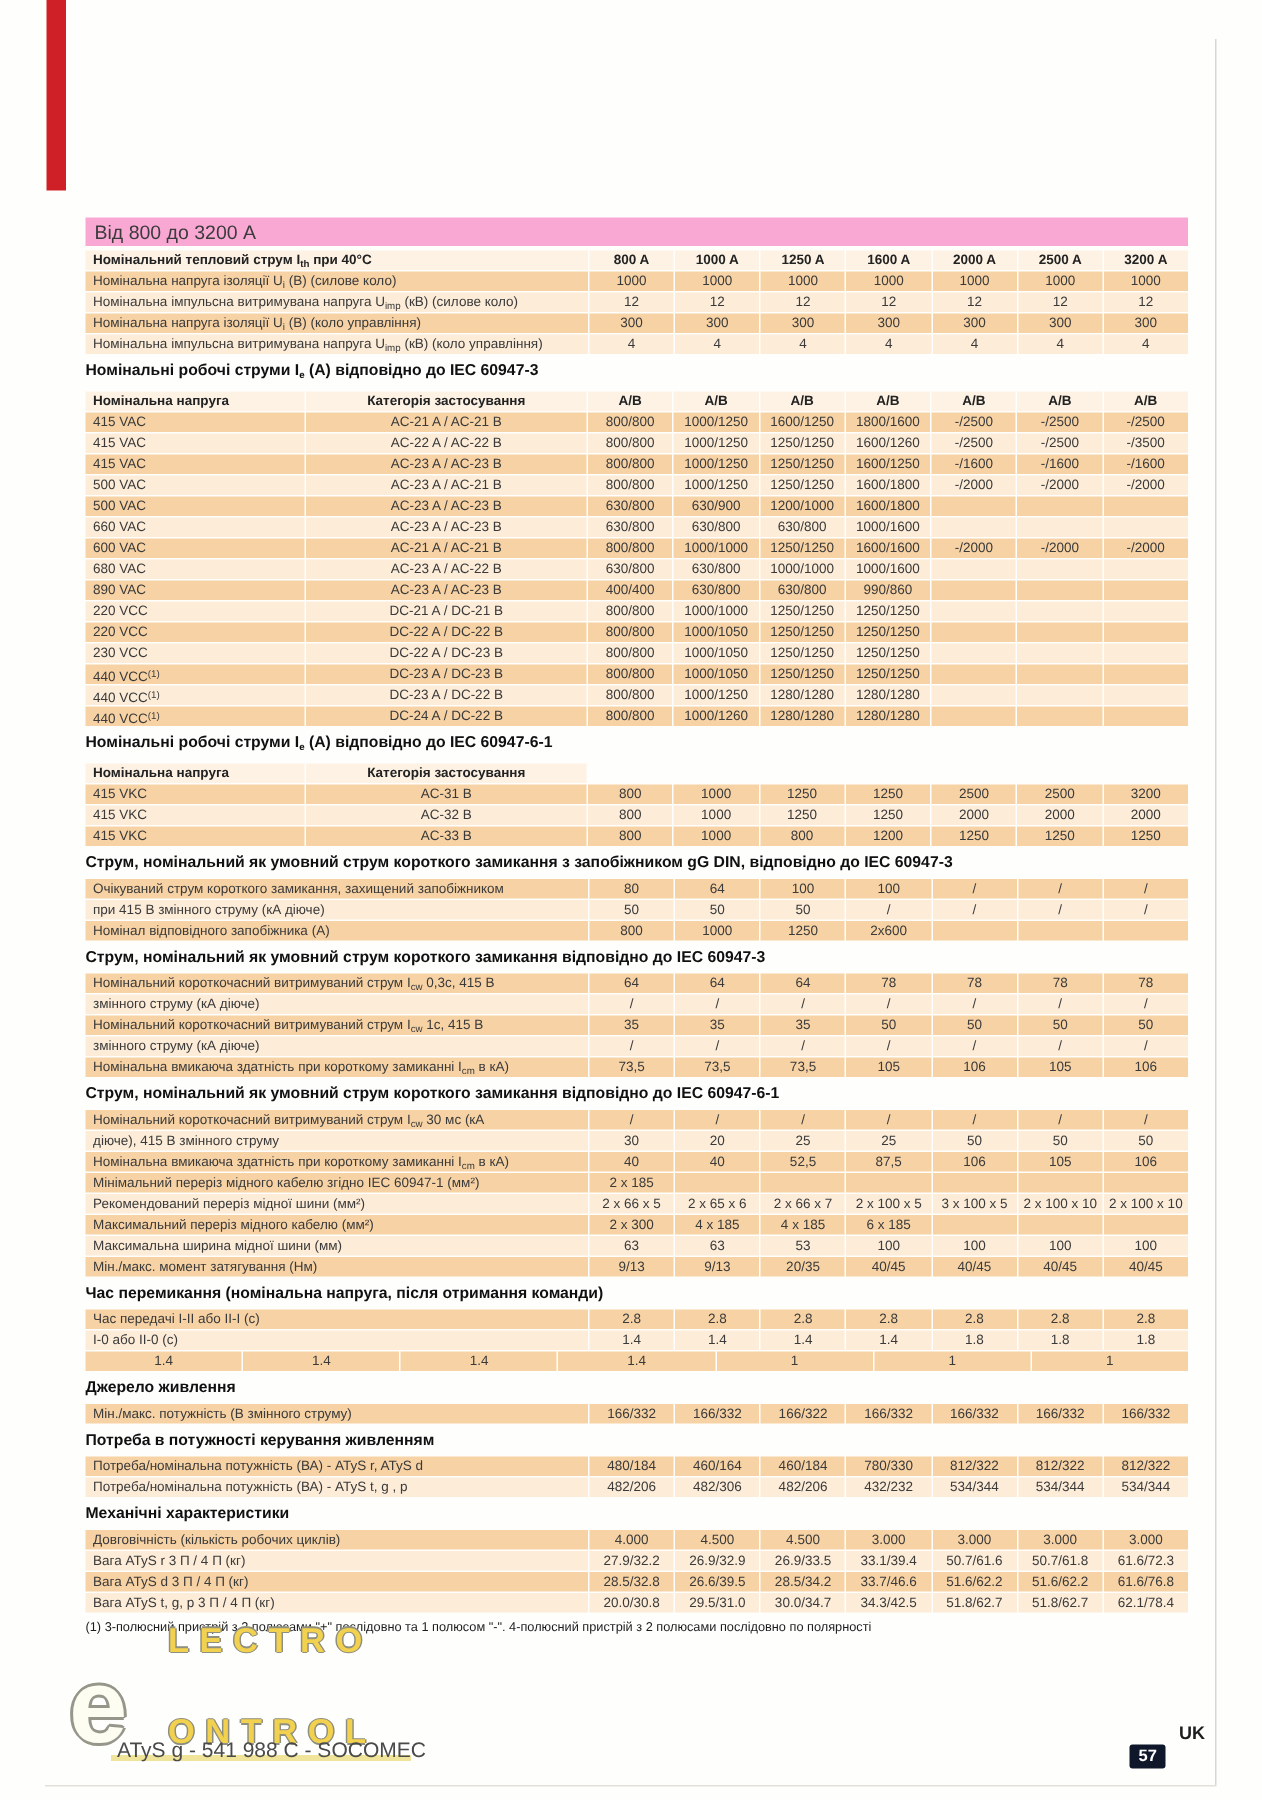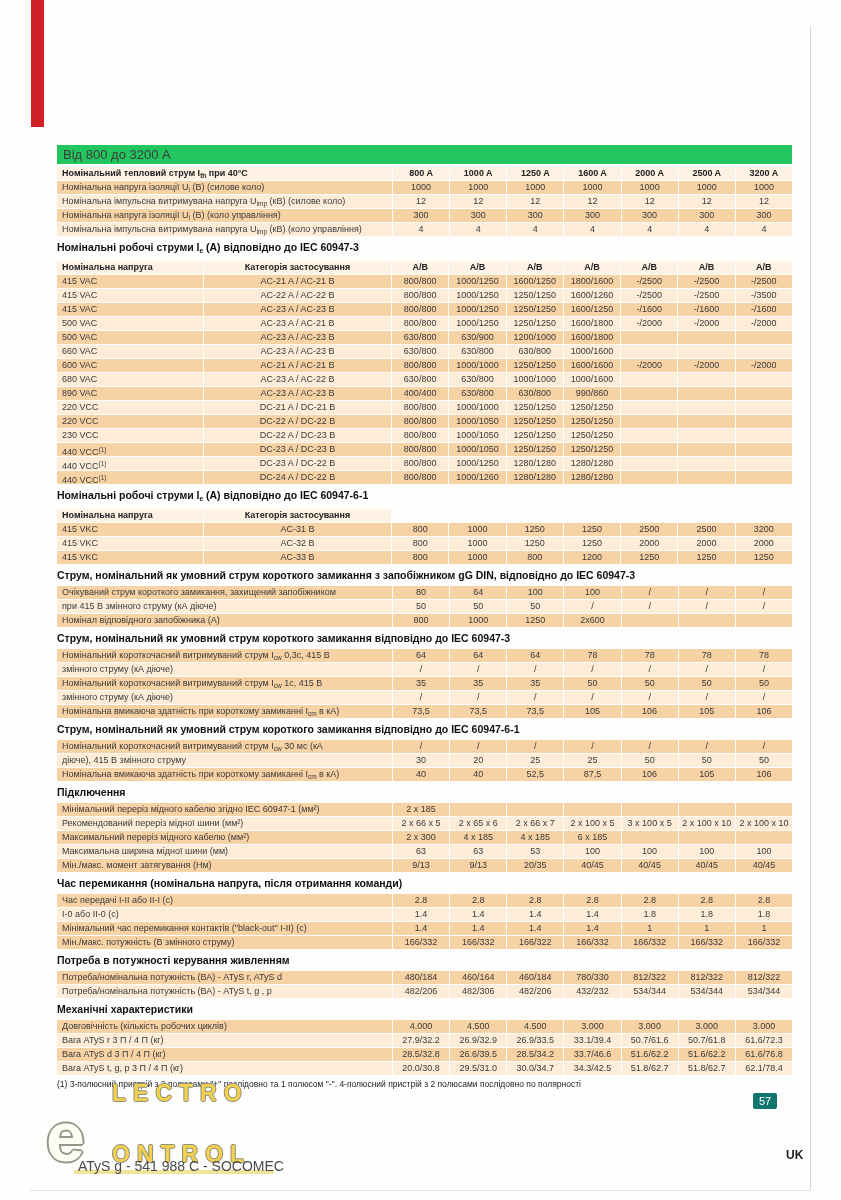--- a/index.html
+++ b/index.html
@@ -3,21 +3,21 @@
 <meta charset="utf-8">
 <style>
   html,body{margin:0;padding:0}
   body{width:841px;height:1200px;background:#fefefd;position:relative;overflow:hidden;
        font-family:"Liberation Sans",sans-serif;color:#2e2e2e;}
   .edge-marker{position:absolute;left:31px;top:0;width:13px;height:127px;background:#cf2027;}
   .scan-right{position:absolute;left:810px;top:26px;width:1px;height:1164px;background:#d9d7d3;}
   .scan-bottom{position:absolute;left:30px;top:1190px;width:781px;height:1px;background:#e2e0dc;}
 
   .content{position:absolute;left:57px;top:145px;width:735px;}
-  .titlebar{height:19px;line-height:19px;background:#22c55e;font-size:13px;color:#3b3b3b;
+  .titlebar{height:19px;line-height:19px;background:#f9a8d4;font-size:13px;color:#3b3b3b;
             padding-left:6px;box-sizing:border-box;margin-bottom:3px;}
   .sec-heading{font-size:10.5px;font-weight:bold;color:#101010;margin:5px 0 4px;line-height:13px;}
   .tbl{display:flex;flex-direction:column;gap:1px;margin-bottom:1px;}
   .trow{display:flex;gap:1px;height:13px;line-height:13px;font-size:9px;color:#3a3a3a;}
   .trow>div{overflow:hidden;white-space:nowrap;}
   .tan>div{background:#f7d2a4;}
   .light>div{background:#fcecd8;}
   .thead>div{background:#fdf2e4;font-weight:bold;color:#222;}
   .lbl{width:335px;padding-left:5px;box-sizing:border-box;}
   .lbl-narrow{width:146px;padding-left:5px;box-sizing:border-box;}
@@ -30,22 +30,22 @@
 
   .logo-e{position:absolute;left:46px;top:1106px;font-size:70px;font-weight:bold;line-height:62px;
           color:#fdfdf2;text-shadow:2px 0 #96968a,-2px 0 #96968a,0 2px #96968a,0 -2px #96968a,
           1px 1px #96968a,-1px -1px #96968a,1px -1px #96968a,-1px 1px #96968a;}
   .logo-line{position:absolute;font-size:23px;font-weight:bold;letter-spacing:7px;color:#f2d14e;
           text-shadow:1px 0 #8f8f80,-1px 0 #8f8f80,0 1px #8f8f80,0 -1px #8f8f80;}
   .logo-line1{left:112px;top:1080px;text-align:center;}
   .logo-line2{left:112px;top:1141px;}
   .footer-underline{position:absolute;left:74px;top:1170px;width:200px;height:4px;background:#efe49a;}
   .footer-ref{position:absolute;left:78px;top:1158px;font-size:14px;color:#4a4a4a;}
-  .page-num{position:absolute;left:753px;top:1093px;background:#0f766e;color:#fff;font-size:11px;
-            font-weight:normal;padding:2px 6px;border-radius:2px;line-height:12px;}
+  .page-num{position:absolute;left:753px;top:1163px;background:#0f172a;color:#fff;font-size:11px;
+            font-weight:bold;padding:2px 6px;border-radius:2px;line-height:12px;}
   .page-lang{position:absolute;left:786px;top:1148px;font-size:12px;font-weight:bold;color:#1d1d1d;}
 </style>
 </head>
 <body>
 
 <div class="edge-marker"></div>
 <div class="scan-right"></div>
 <div class="scan-bottom"></div>
 
 <div class="content">
@@ -435,21 +435,20 @@
           <div class="lbl">Номінальна вмикаюча здатність при короткому замиканні I<sub>cm</sub> в кА)</div>
           <div class="val">40</div>
           <div class="val">40</div>
           <div class="val">52,5</div>
           <div class="val">87,5</div>
           <div class="val">106</div>
           <div class="val">105</div>
           <div class="val">106</div>
         </div>
       </div>
-      <div class="sec-heading">Підключення</div>
       <div class="tbl">
         <div class="trow tan">
           <div class="lbl">Мінімальний переріз мідного кабелю згідно IEC 60947-1 (мм²)</div>
           <div class="val">2 x 185</div>
           <div class="val"></div>
           <div class="val"></div>
           <div class="val"></div>
           <div class="val"></div>
           <div class="val"></div>
           <div class="val"></div>
@@ -511,30 +510,30 @@
           <div class="lbl">I-0 або II-0 (с)</div>
           <div class="val">1.4</div>
           <div class="val">1.4</div>
           <div class="val">1.4</div>
           <div class="val">1.4</div>
           <div class="val">1.8</div>
           <div class="val">1.8</div>
           <div class="val">1.8</div>
         </div>
         <div class="trow tan">
-          <div class="lbl">Мінімальний час перемикання контактів ("black-out" I-II) (с)</div>
           <div class="val">1.4</div>
           <div class="val">1.4</div>
           <div class="val">1.4</div>
           <div class="val">1.4</div>
           <div class="val">1</div>
           <div class="val">1</div>
           <div class="val">1</div>
         </div>
       </div>
+      <div class="sec-heading">Джерело живлення</div>
       <div class="tbl">
         <div class="trow tan">
           <div class="lbl">Мін./макс. потужність (В змінного струму)</div>
           <div class="val">166/332</div>
           <div class="val">166/332</div>
           <div class="val">166/322</div>
           <div class="val">166/332</div>
           <div class="val">166/332</div>
           <div class="val">166/332</div>
           <div class="val">166/332</div>

